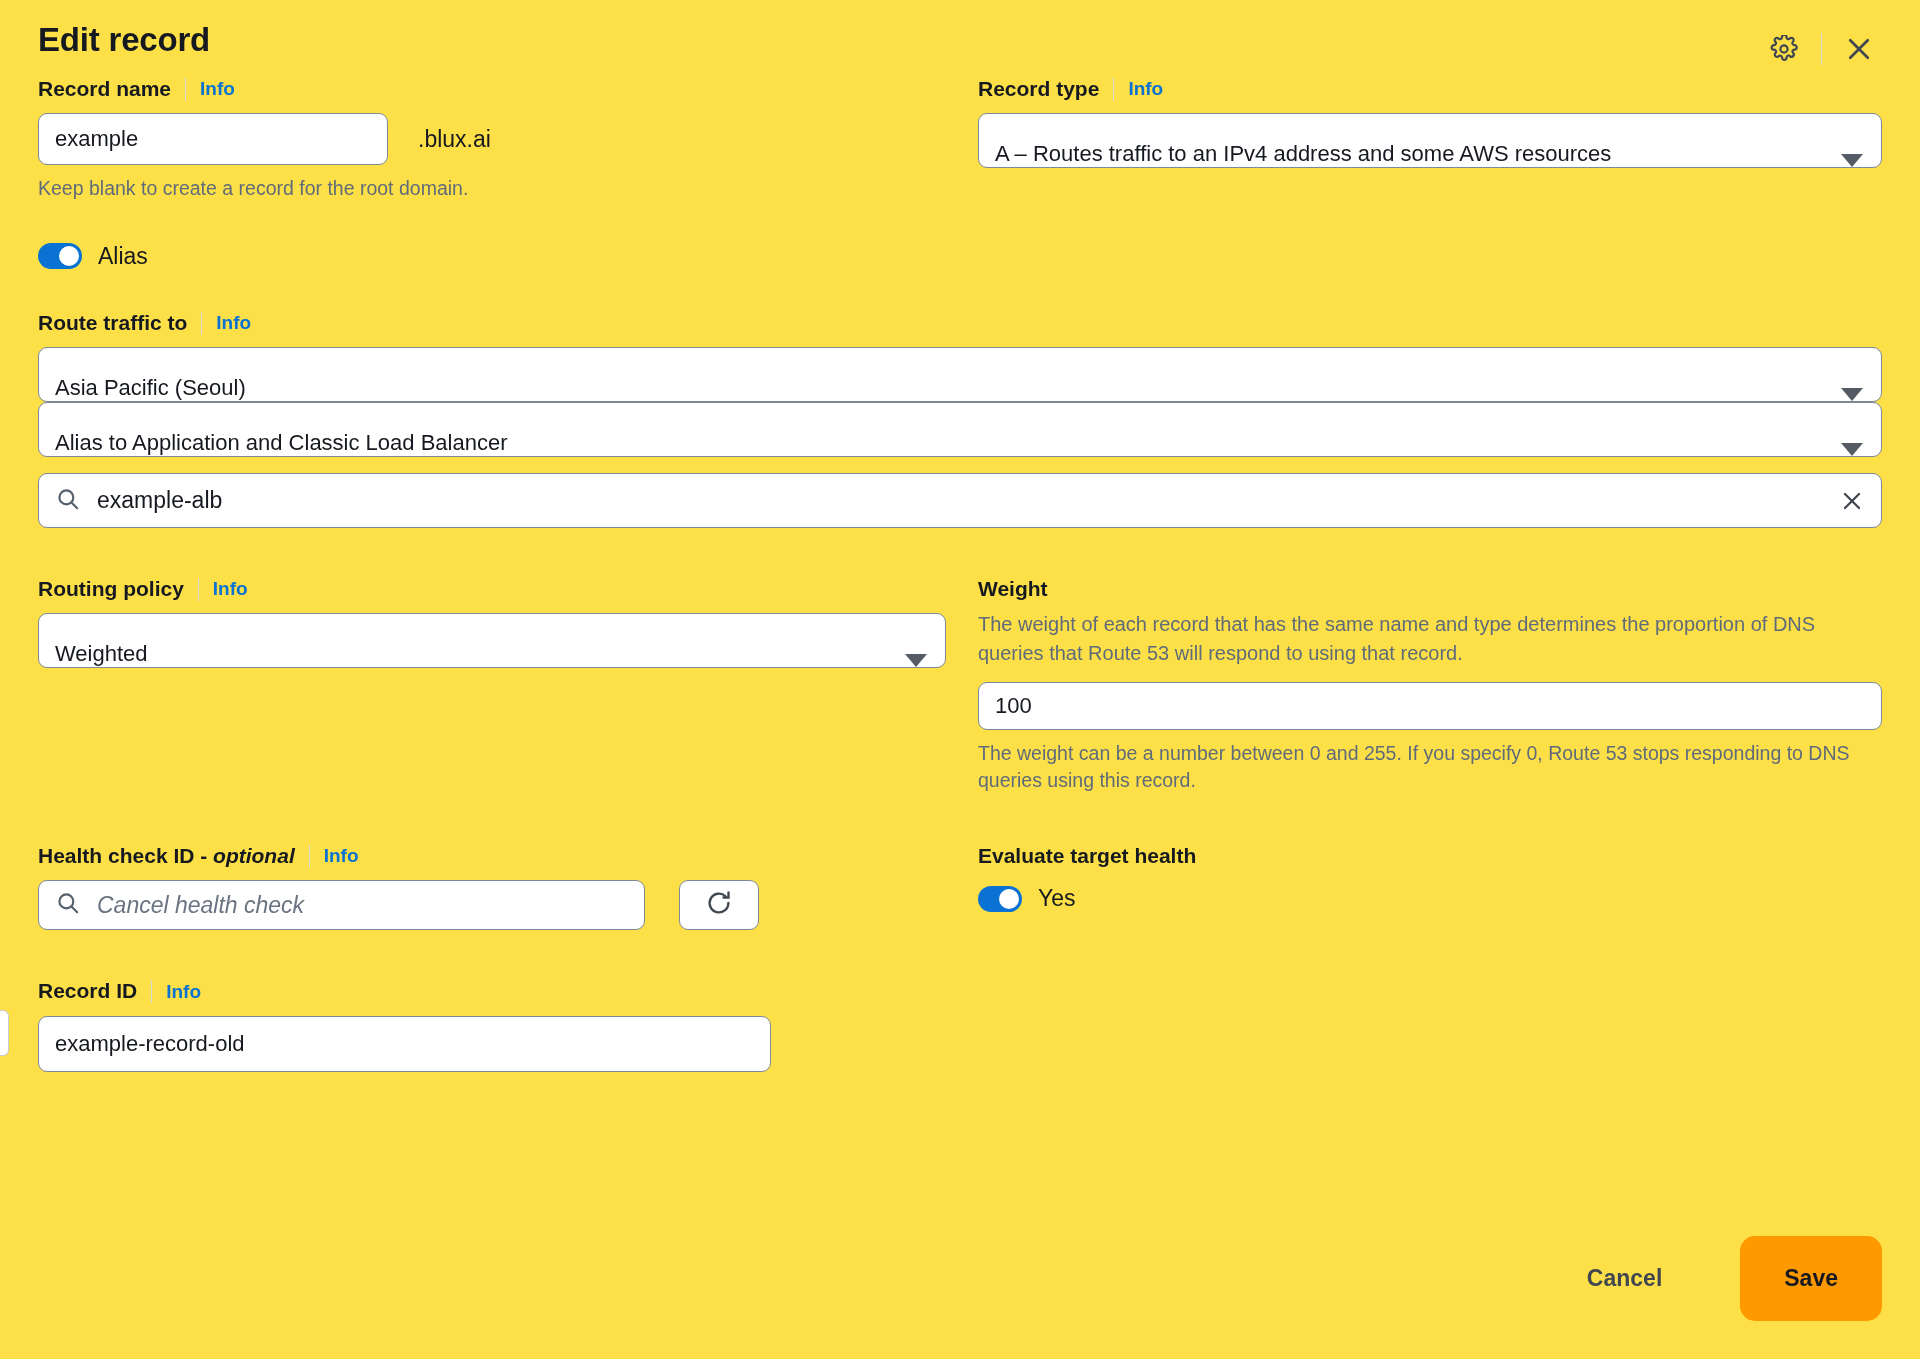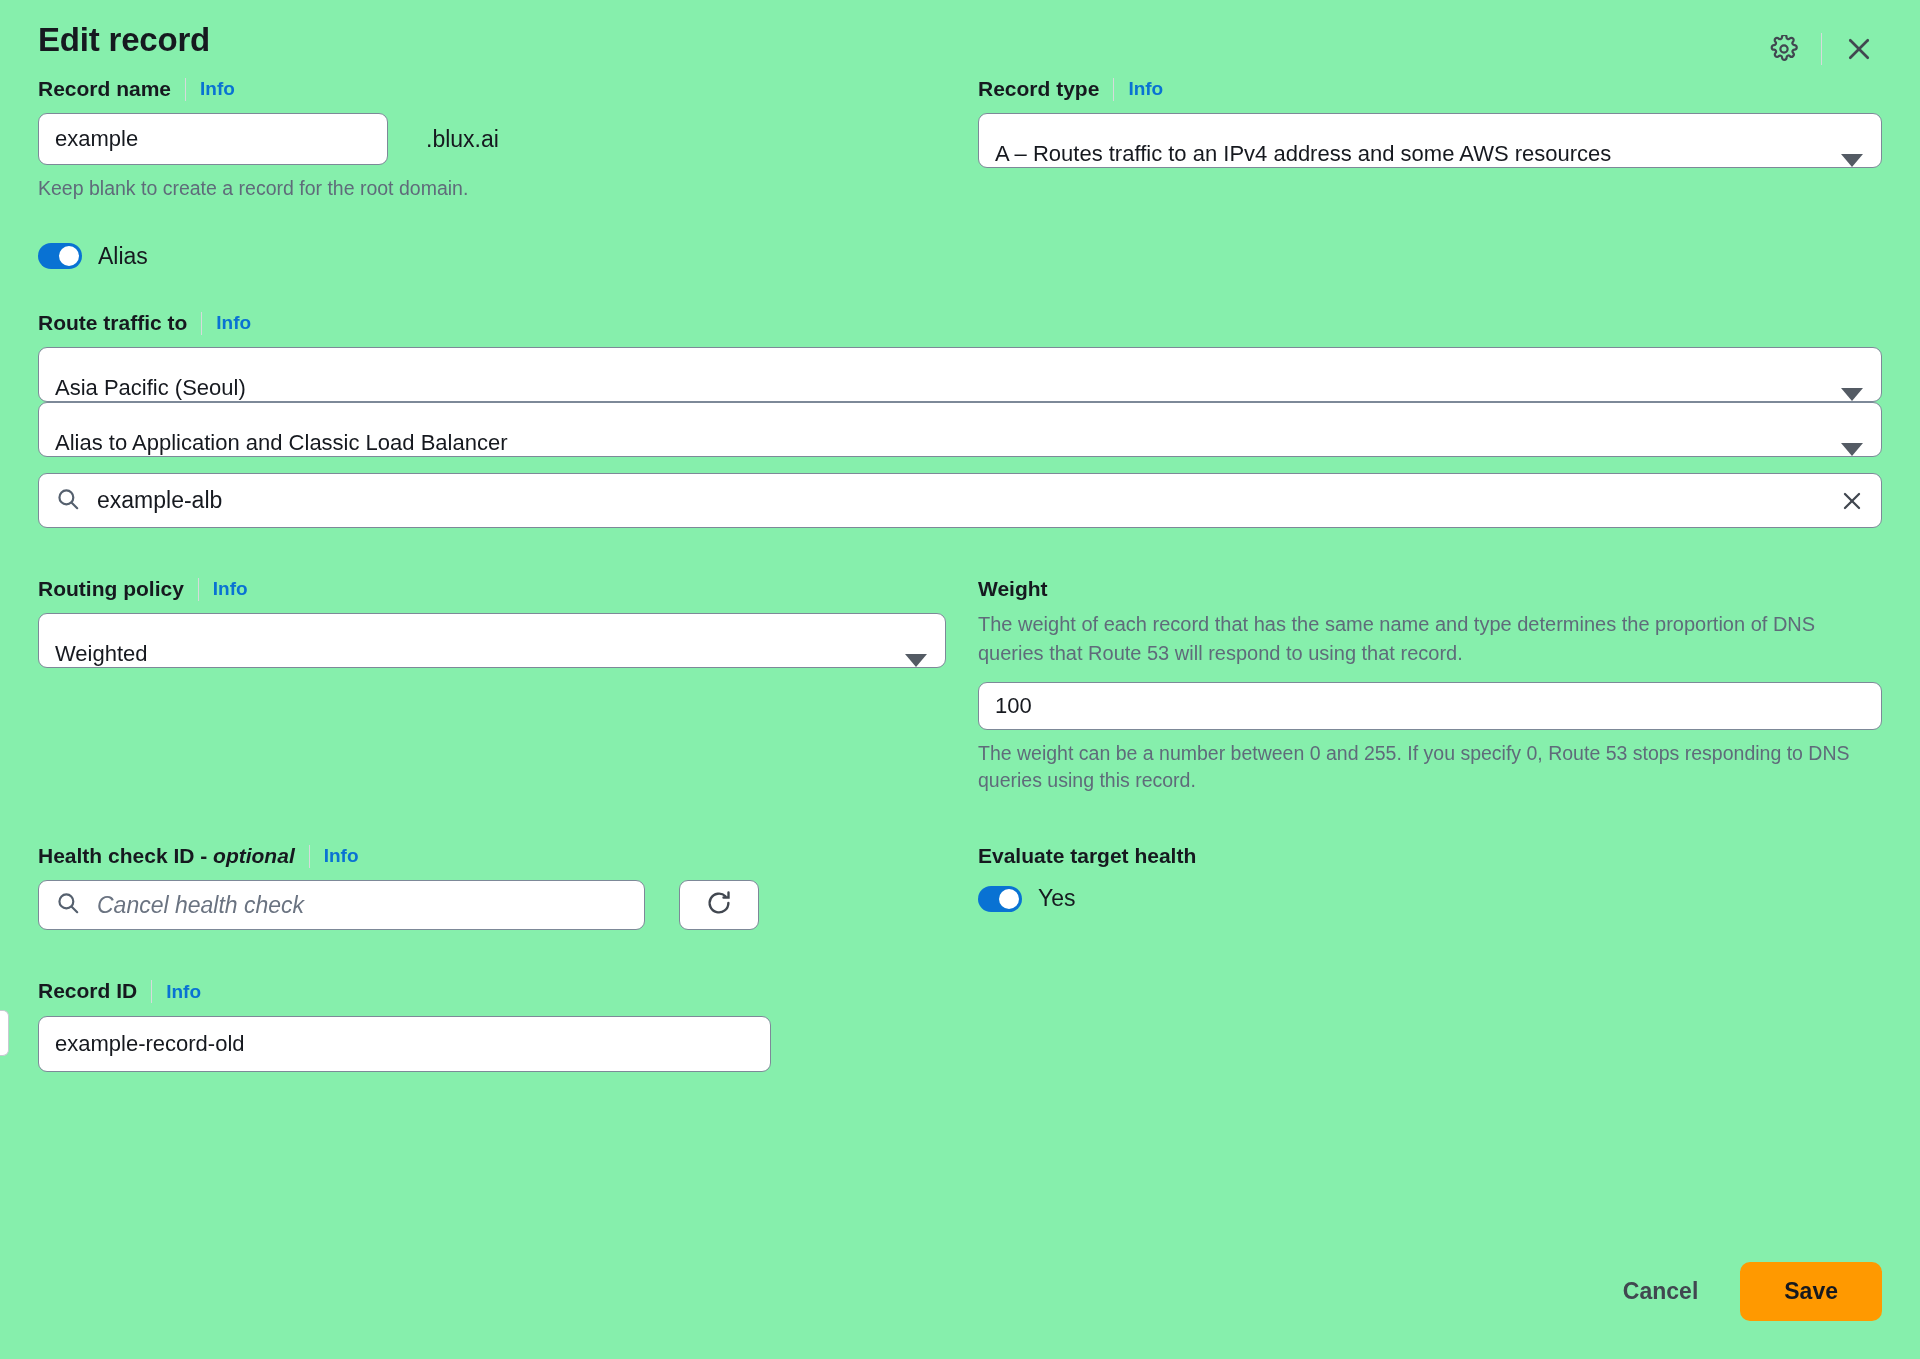--- a/index.html
+++ b/index.html
@@ -11,21 +11,21 @@
     font-family: "Liberation Sans", sans-serif;
     color: #16191f;
     overflow: hidden;
   }
 
   .panel {
     position: relative;
     width: 1920px;
     height: 1359px;
     padding: 0 38px;
-    background: #86efac;
+    background: #fde047;
   }
 
   
   .header {
     display: flex;
     align-items: flex-start;
     justify-content: space-between;
     padding-top: 20px;
     height: 76px;
   }
@@ -146,21 +146,21 @@
     margin-top: 10px;
   }
   .desc {
     font-size: 20px;
     color: #5f6b7a;
     line-height: 1.43;
     margin-top: 2px;
   }
 
   
-  .rec-name-row { display: flex; align-items: center; gap: 8px; }
+  .rec-name-row { display: flex; align-items: center; gap: 0; }
   .rec-name-row .input { width: 350px; }
   .suffix {
     font-size: 23px;
     color: #16191f;
     margin-left: 30px;
     white-space: nowrap;
   }
 
   
   .toggle-row { display: flex; align-items: center; gap: 16px; }
@@ -239,27 +239,28 @@
     font-family: inherit;
     font-size: 23px;
     font-weight: bold;
     color: #414750;
     cursor: pointer;
     padding: 12px 16px;
   }
   .btn-save {
     background: #ff9900;
     border: none;
-    border-radius: 10px;
+    border-radius: 15px;
     font-family: inherit;
     font-size: 23px;
     font-weight: bold;
     color: #16191f;
     cursor: pointer;
-    padding: 16px 44px;
+    padding: 29px 44px;
+    margin-left: 36px;
   }
 
   
   .edge-clip {
     position: absolute;
     left: 0;
     width: 9px;
     height: 46px;
     border: 1px solid #c6cbd1;
     border-left: none;

